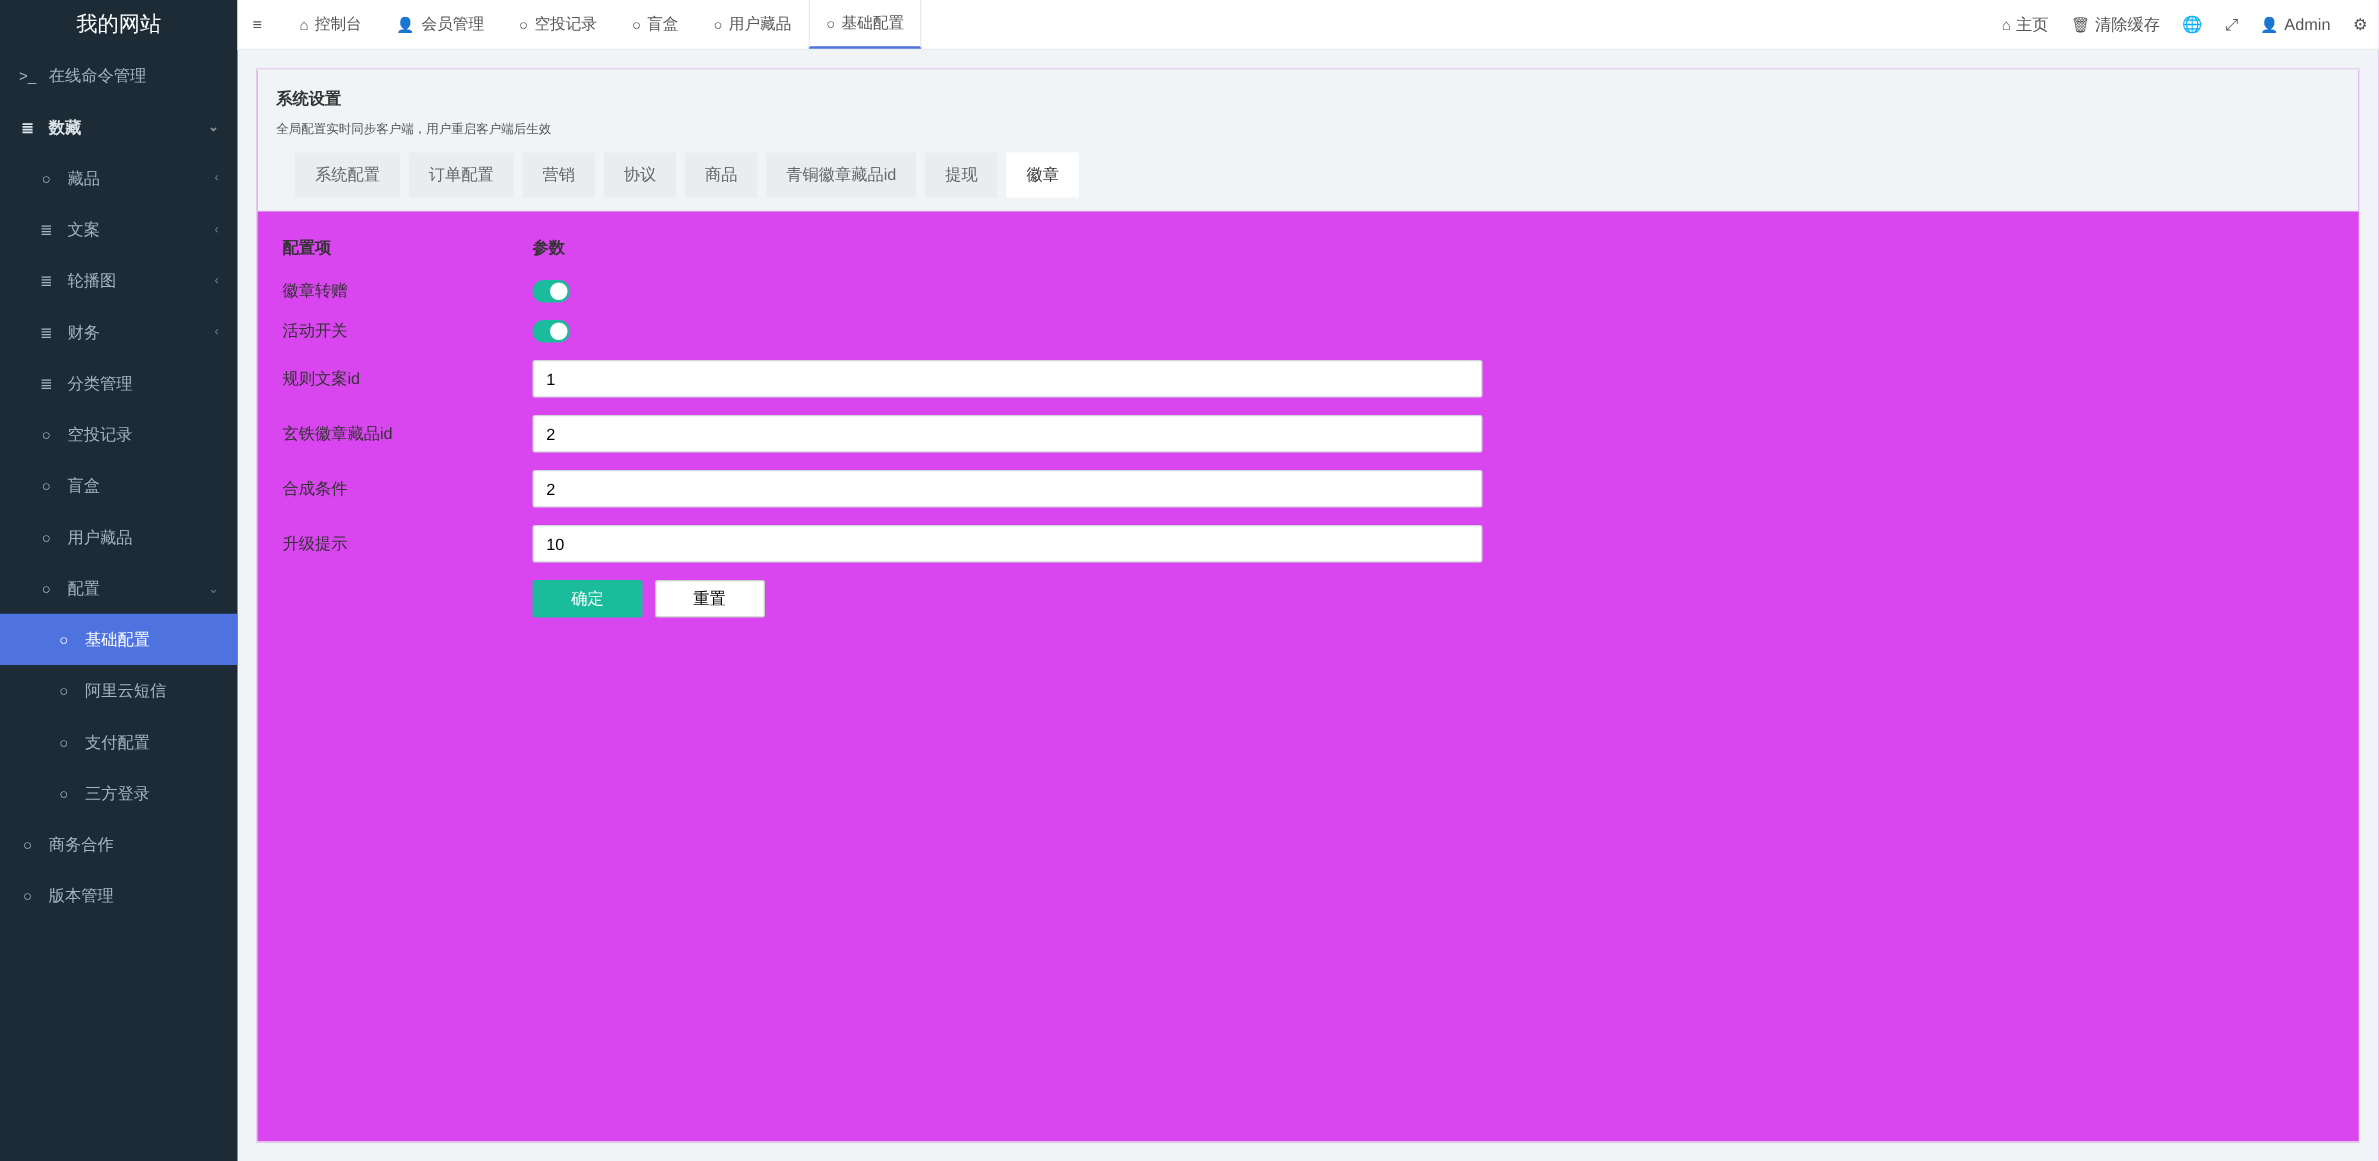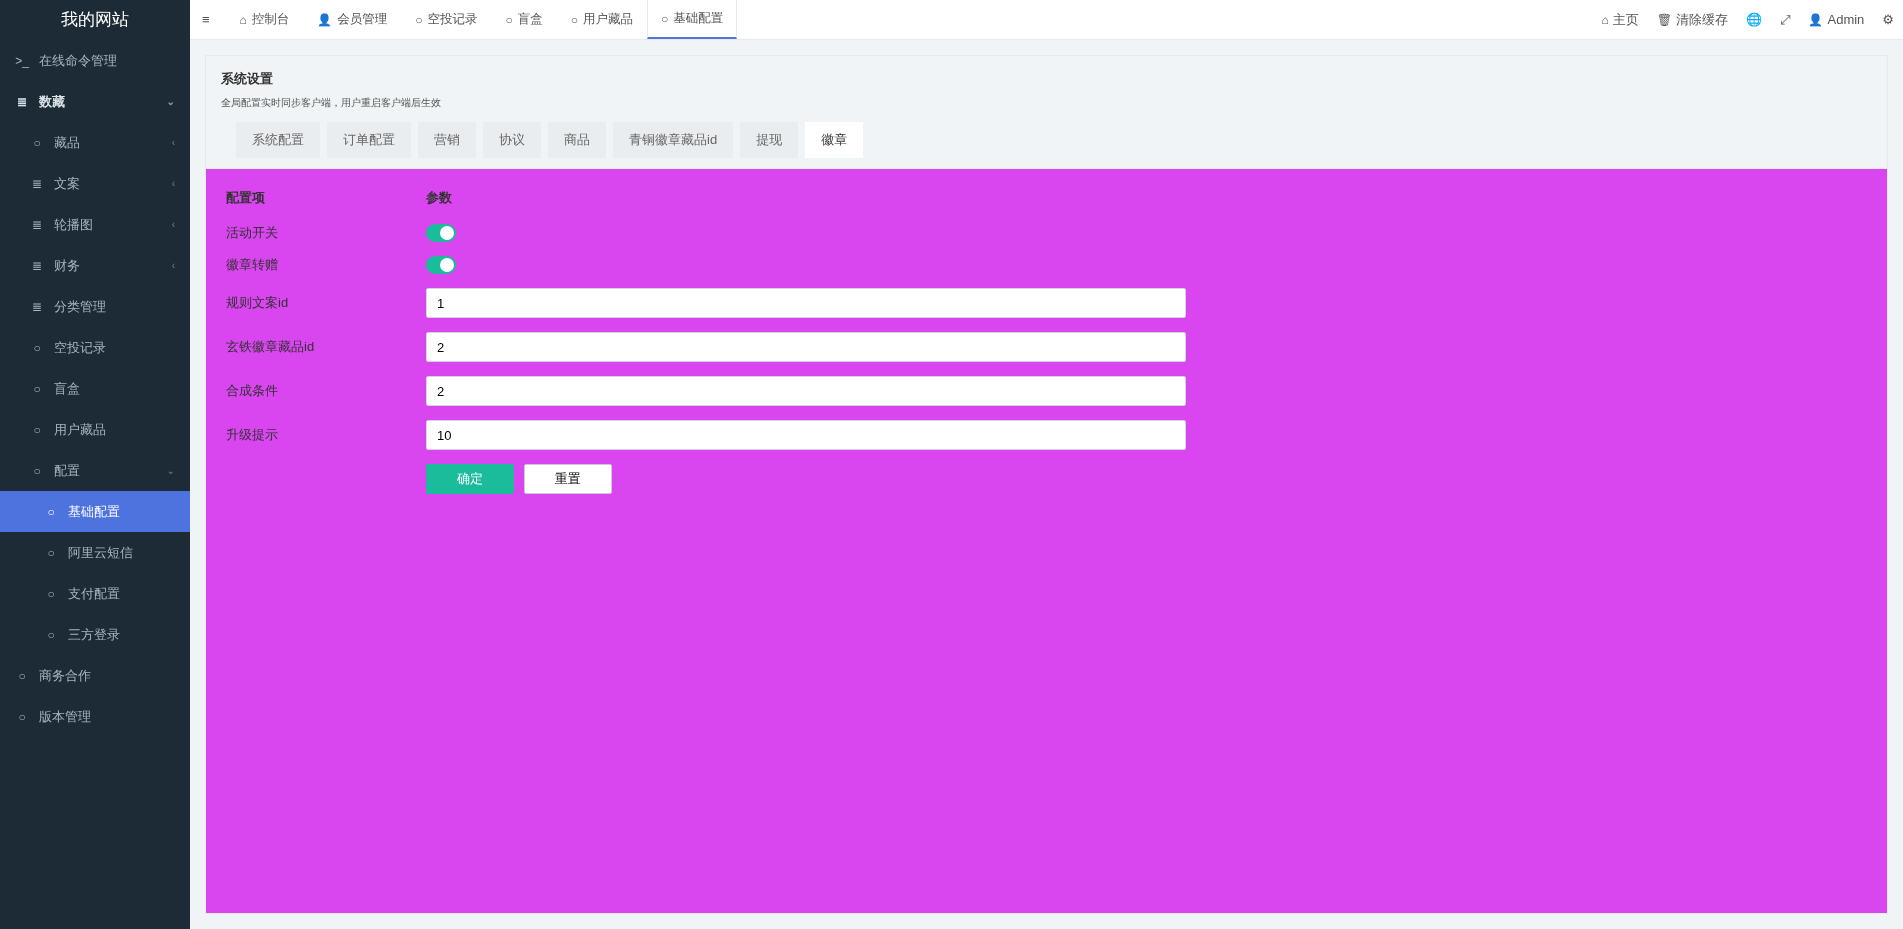--- a/index.html
+++ b/index.html
@@ -422,27 +422,27 @@
       <div class="form-area">
         <table class="form-tbl">
           <thead>
             <tr>
               <th>配置项</th>
               <th>参数</th>
             </tr>
           </thead>
           <tbody id="form-body">
               <tr>
-                <td>活动开关</td>
+                <td>徽章转赠</td>
                 <td>
                   <div class="switch"></div>
                 </td>
               </tr>
               <tr>
-                <td>徽章转赠</td>
+                <td>活动开关</td>
                 <td>
                   <div class="switch"></div>
                 </td>
               </tr>
               <tr>
                 <td>规则文案id</td>
                 <td><input class="form-input" type="text" value="1" style=""></td>
               </tr>
               <tr>
                 <td>玄铁徽章藏品id</td>

